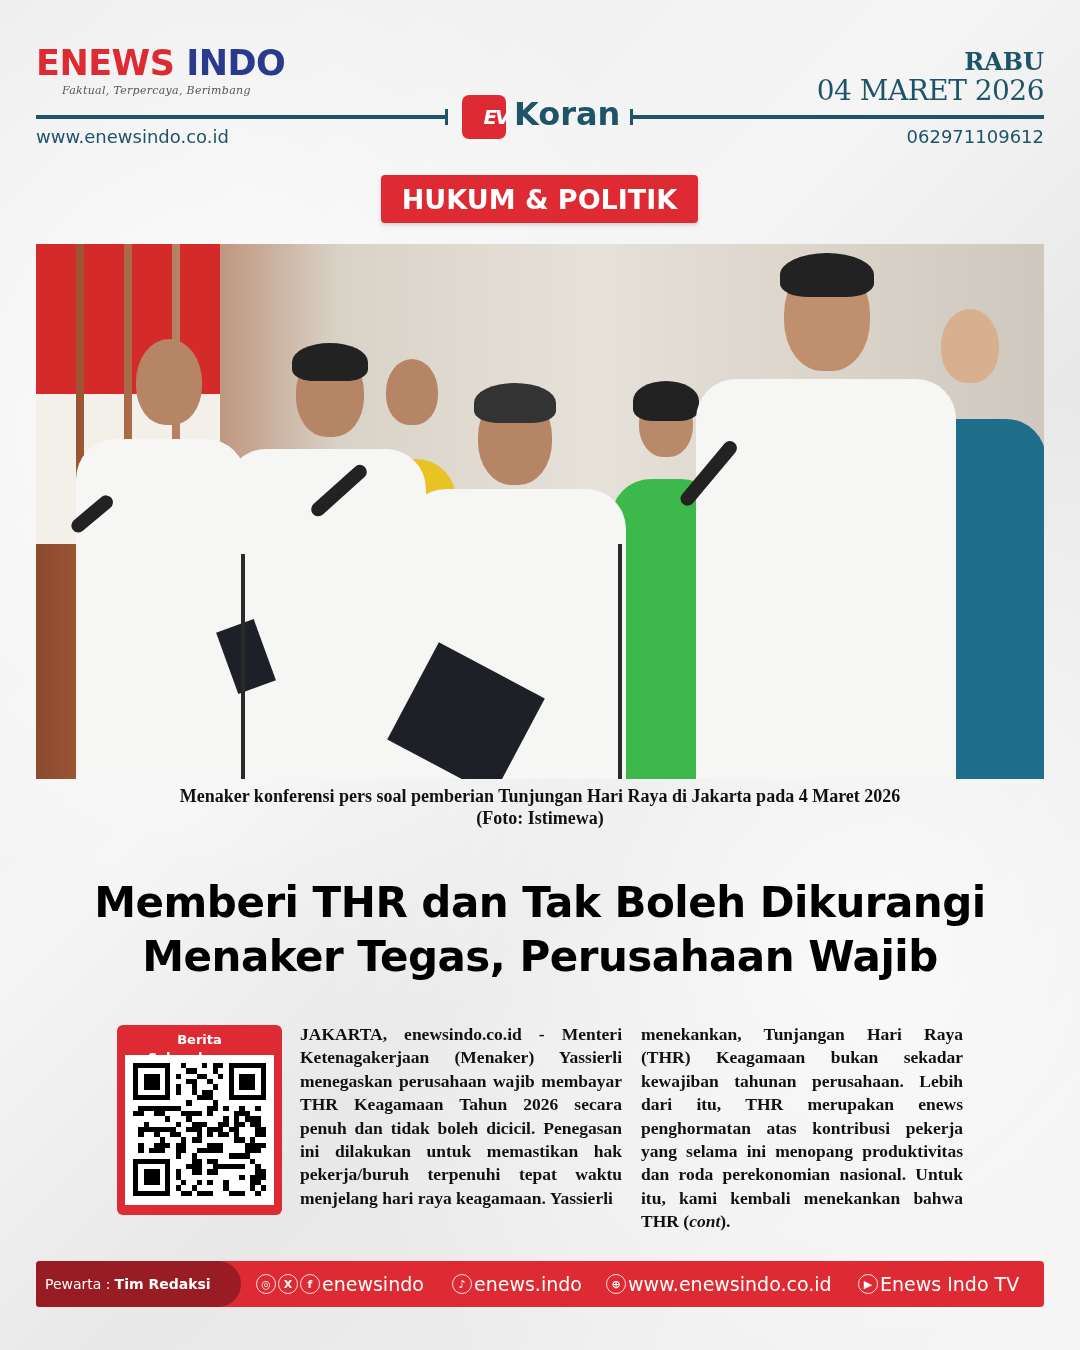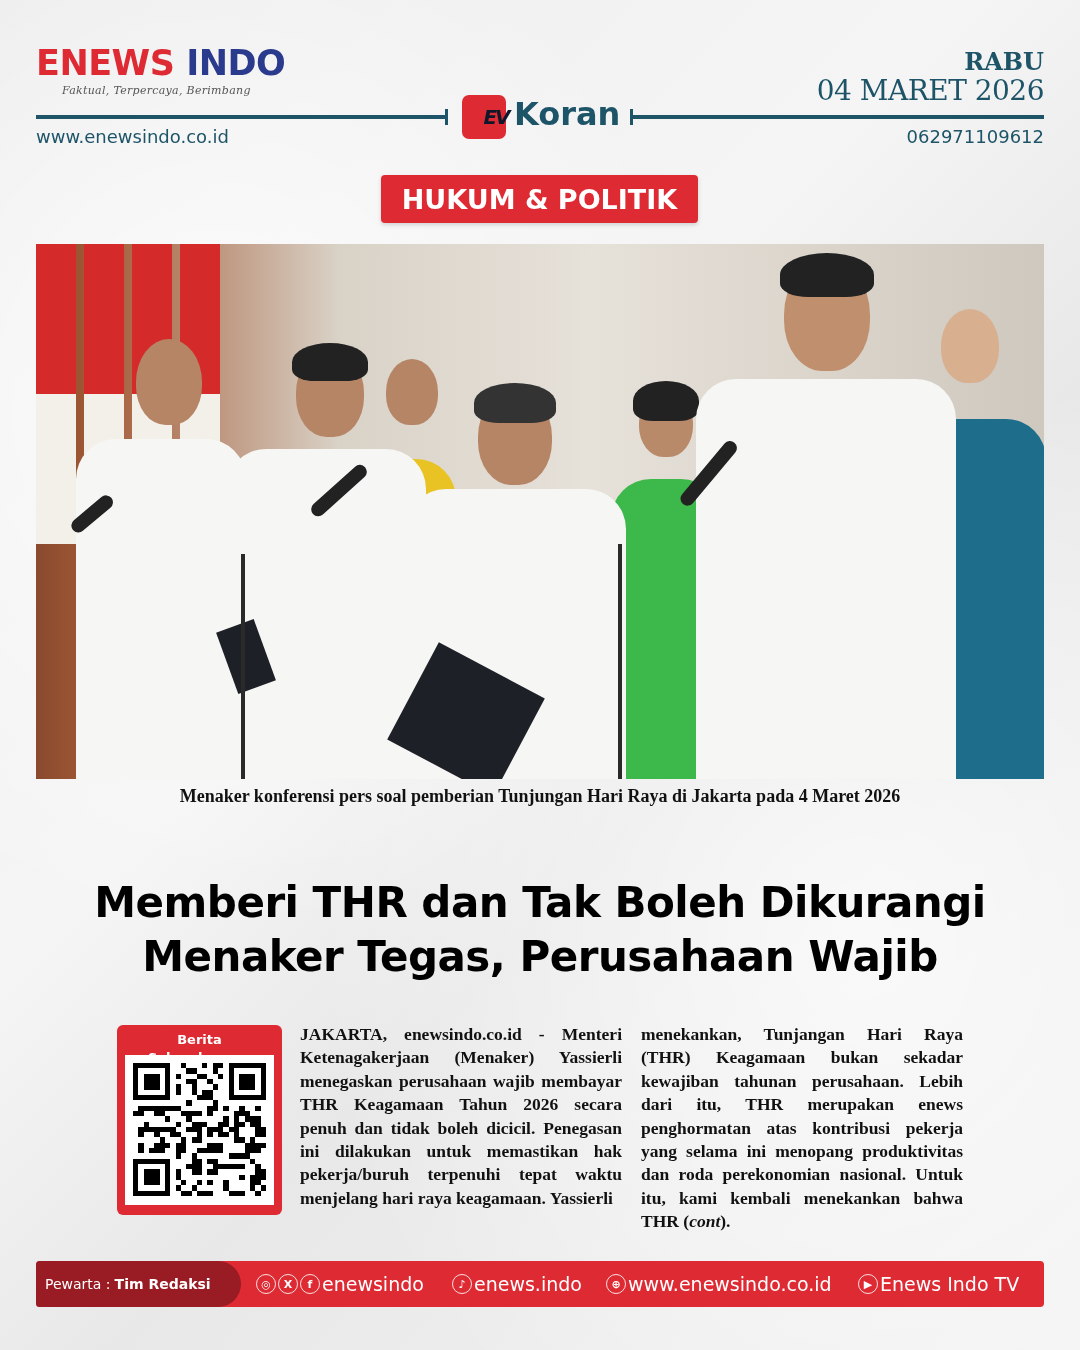--- a/index.html
+++ b/index.html
@@ -18,21 +18,21 @@
 
   
   .brand { left: 36px; top: 46px; font-family: "DejaVu Sans", sans-serif; font-weight: 700; font-size: 35px; letter-spacing: -0.5px; line-height: 1; }
   .brand .red { color: #de2a33; }
   .brand .blue { color: #2a3a8c; }
   .tagline { left: 62px; top: 84px; font-family: "DejaVu Serif", serif; font-style: italic; font-size: 11px; color: #555; letter-spacing: 0.3px; }
   .line-left { left: 36px; top: 115px; width: 410px; height: 4px; background: #1d5468; }
   .line-left::after { content: ""; position: absolute; right: -2px; top: -6px; width: 3px; height: 16px; background: #1d5468; }
   .line-right { left: 632px; top: 115px; width: 412px; height: 4px; background: #1d5468; }
   .line-right::before { content: ""; position: absolute; left: -2px; top: -6px; width: 3px; height: 16px; background: #1d5468; }
-  .logo-box { left: 462px; top: 95px; width: 44px; height: 44px; background: #de2a33; border-radius: 7px; display: flex; align-items: center; justify-content: center; color: #0f172a; font-family: "DejaVu Sans", sans-serif; font-weight: 700; font-style: italic; font-size: 20px; letter-spacing: -2px; padding-left: 24px; }
+  .logo-box { left: 462px; top: 95px; width: 44px; height: 44px; background: #de2a33; border-radius: 7px; display: flex; align-items: center; justify-content: center; color: #ffffff; font-family: "DejaVu Sans", sans-serif; font-weight: 700; font-style: italic; font-size: 20px; letter-spacing: -2px; padding-left: 24px; }
   .koran { left: 514px; top: 98px; font-family: "DejaVu Sans", sans-serif; font-weight: 700; font-size: 32px; color: #1d5468; line-height: 1; }
   .website { left: 36px; top: 126px; font-family: "DejaVu Sans", sans-serif; font-size: 18px; color: #1d5468; }
   .day { right: 36px; top: 50px; font-family: "DejaVu Serif", serif; font-weight: 700; font-size: 24px; color: #1d5468; text-align: right; line-height: 1; }
   .date { right: 36px; top: 77px; font-family: "DejaVu Serif", serif; font-size: 28px; color: #1d5468; text-align: right; line-height: 1; letter-spacing: -0.5px; }
   .phone { right: 36px; top: 126px; font-family: "DejaVu Sans", sans-serif; font-size: 18px; color: #1d5468; }
 
   .category { left: 381px; top: 175px; width: 317px; height: 48px; background: #de2a33; border-radius: 4px; color: #fff; font-family: "DejaVu Sans", sans-serif; font-weight: 700; font-size: 27px; display: flex; align-items: center; justify-content: center; box-shadow: 0 2px 4px rgba(0,0,0,0.15); }
 
   
   .photo { left: 36px; top: 244px; width: 1008px; height: 535px; overflow: hidden;
@@ -149,20 +149,21 @@
 
   <div class="mic" style="left:30px;top:236px;width:14px;height:50px;transform:rotate(50deg);"></div>
   <div class="mic" style="left:270px;top:200px;width:14px;height:70px;transform:rotate(48deg);"></div>
   <div class="mic" style="left:640px;top:180px;width:14px;height:80px;transform:rotate(40deg);"></div>
   <div class="stand" style="left:205px;top:310px;height:225px;"></div>
   <div class="stand" style="left:582px;top:300px;height:235px;"></div>
 </div>
 
 <div class="abs caption">
   <div>Menaker konferensi pers soal pemberian Tunjungan Hari Raya di Jakarta  pada 4 Maret 2026</div>
+  <div>(Foto: Istimewa)</div>
 </div>
 
 <div class="abs headline">
   <div>Memberi THR dan Tak Boleh Dikurangi</div>
   <div>Menaker Tegas, Perusahaan Wajib</div>
 </div>
 
 <div class="abs qr-card">
   <div class="qr-title">Berita Selengkapnya</div>
   <div class="qr-box">

